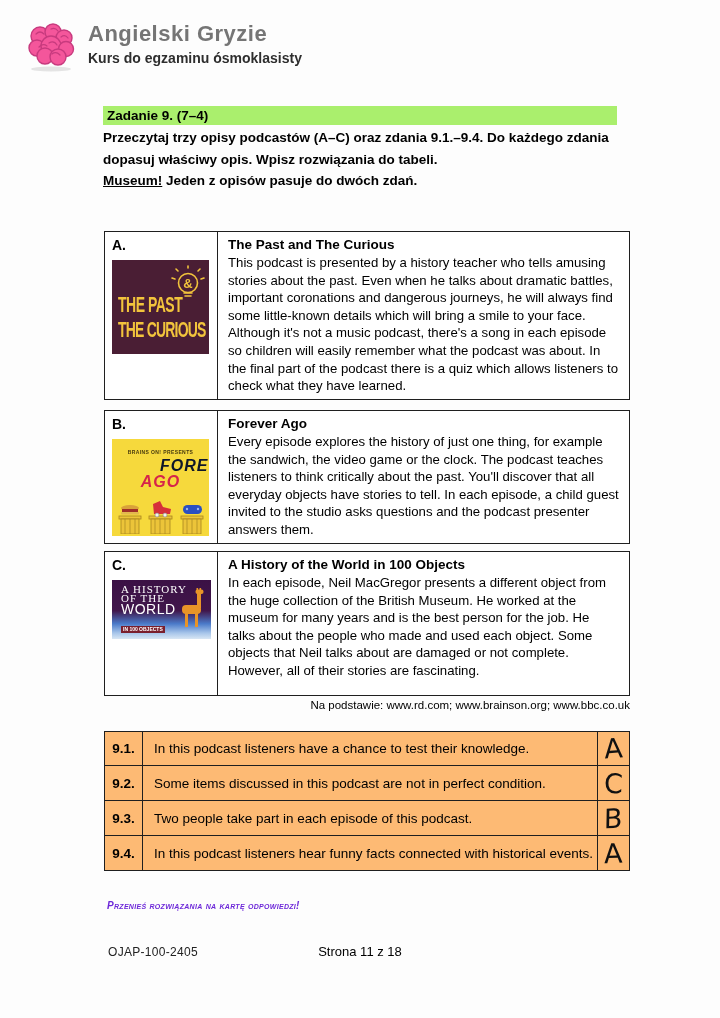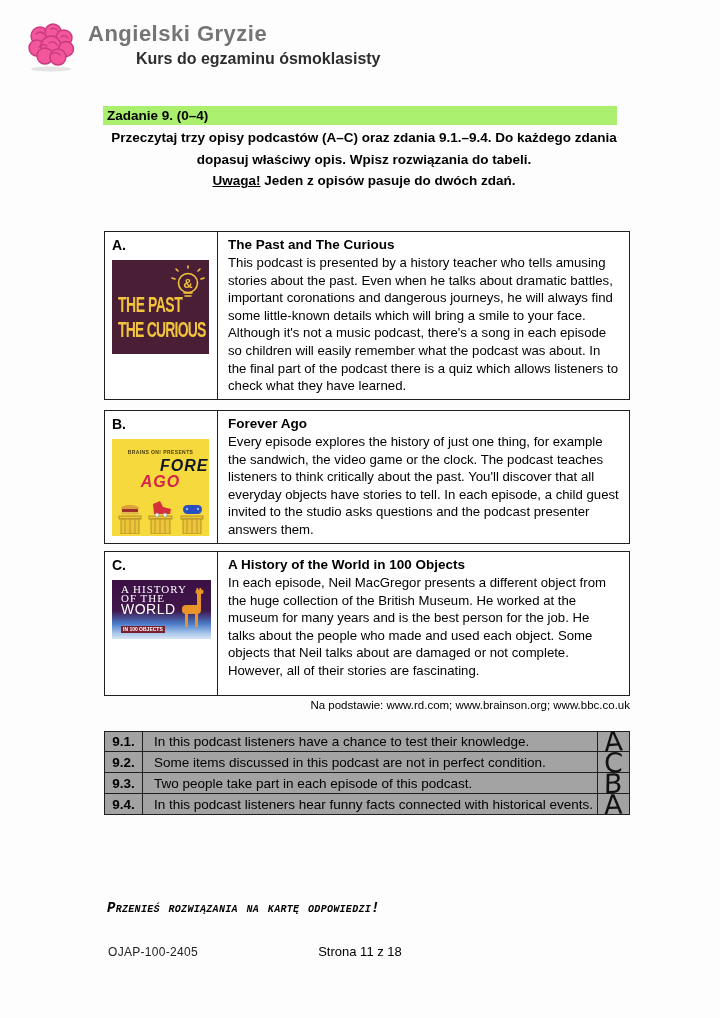--- a/index.html
+++ b/index.html
@@ -3,28 +3,28 @@
 <meta charset="utf-8">
 <style>
   * { margin:0; padding:0; box-sizing:border-box; }
   body { width:720px; height:1018px; background:#ffffff; font-family:"Liberation Sans", sans-serif; color:#000; }
   .page { position:relative; width:720px; height:1018px; background:#fdfdfd; overflow:hidden; }
 
   
   .brand { position:absolute; top:21px; left:24px; display:flex; align-items:flex-start; }
   .brain-wrap { width:56px; margin-right:8px; text-align:center; }
   .brand-text .brand-title { font-size:22px; font-weight:bold; color:#757575; letter-spacing:0.5px; }
-  .brand-text .brand-sub { font-size:16px; font-weight:bold; color:#2e2e2e; margin-top:3px;margin-left:48px; }
+  .brand-text .brand-sub { font-size:14px; font-weight:bold; color:#2e2e2e; margin-top:3px; }
 
   
   .task-header { position:absolute; left:103px; top:106px; width:514px; background:#aaef6d;
     font-size:13.5px; font-weight:bold; padding:2px 4px; }
 
   .instructions { position:absolute; left:103px; top:127px; width:522px;
-    font-size:13.5px; font-weight:bold; line-height:21.5px;text-align:center; }
+    font-size:13.5px; font-weight:bold; line-height:21.5px; }
   .instructions .uwaga { text-decoration:underline; }
 
   .main-title { position:absolute; left:103px; top:198px; width:524px; text-align:center;
     font-size:14px; letter-spacing:0.3px;margin-top:38px; }
 
   
   .pbox { position:absolute; left:104px; width:526px; border:1.5px solid #1f1f1f; display:flex; background:#fff; }
   .pbox-a { top:231px; height:169px; }
   .pbox-b { top:410px; height:134px; }
   .pbox-c { top:551px; height:145px; }
@@ -55,34 +55,34 @@
   .artC .ctext { position:absolute; left:9px; top:5px; color:#fff; }
   .artC .c1, .artC .c2 { font-family:"Liberation Serif", serif; font-size:11px; letter-spacing:1px; line-height:8.5px; }
   .artC .c3 { font-size:14px; font-weight:normal; letter-spacing:0.5px; line-height:15px; }
   .artC .c4 { font-size:5px; font-weight:bold; color:#fff; background:#7a1f2d; display:inline-block; padding:0 2px; line-height:7px; }
   .artC svg { position:absolute; right:5px; top:8px; }
 
   .source-line { position:absolute; left:104px; top:699px; width:526px; text-align:right; font-size:11.5px; }
 
   
   .qtable { position:absolute; left:104px; top:731px; width:526px; }
-  .qrow { display:flex; height:21px; border:1.5px solid #1f1f1f; border-top:none; background:#a3a3a3; }
+  .qrow { display:flex; height:35px; border:1.5px solid #1f1f1f; border-top:none; background:#fdba74; }
   .qrow:first-child { border-top:1.5px solid #1f1f1f; }
   .qnum { width:38px; border-right:1.5px solid #1f1f1f; display:flex; align-items:center; justify-content:center;
     font-size:13.5px; font-weight:bold; }
   .qtext { flex:1; display:flex; align-items:center; padding-left:11px; font-size:13.5px; }
   .qans { width:32px; border-left:1.5px solid #1f1f1f; display:flex; align-items:center; justify-content:center; overflow:visible; }
   .hand { font-family:"DejaVu Sans", sans-serif; font-size:27px; color:#111; line-height:27px; }
   .qrow:nth-child(1) .hand { transform:rotate(-4deg); }
   .qrow:nth-child(2) .hand { transform:rotate(2deg); }
   .qrow:nth-child(3) .hand { transform:rotate(-3deg) skewX(-4deg); }
   .qrow:nth-child(4) .hand { transform:rotate(-2deg); }
 
-  .transfer-note { position:absolute; left:107px; top:900px; font-size:14px; font-weight:bold; font-style:italic;
-    font-variant:small-caps; color:#000000; letter-spacing:0.3px;font-family:Liberation Mono, monospace; }
+  .transfer-note { position:absolute; left:107px; top:900px; font-size:10px; font-weight:bold; font-style:italic;
+    font-variant:small-caps; color:#6d28d9; letter-spacing:0.3px; }
 
   .footer-code { position:absolute; left:108px; top:945px; font-size:12px; color:#222; letter-spacing:0.3px; }
   .footer-page { position:absolute; left:0; top:944px; width:720px; text-align:center; font-size:13px; }
 </style>
 </head>
 <body>
 
 <div class="page">
 
   <div class="brand">
@@ -108,25 +108,25 @@
           <path d="M27 33 q4 -3 8 1"></path>
         </g>
       </svg>
     </div>
     <div class="brand-text">
       <div class="brand-title">Angielski Gryzie</div>
       <div class="brand-sub">Kurs do egzaminu ósmoklasisty</div>
     </div>
   </div>
 
-  <div class="task-header">Zadanie 9. (0–4)</div>
+  <div class="task-header">Zadanie 9. (7–4)</div>
 
   <div class="instructions">
     <span>Przeczytaj trzy opisy podcastów (A–C) oraz zdania 9.1.–9.4. Do każdego zdania dopasuj właściwy opis. Wpisz rozwiązania do tabeli.</span><br>
-    <span class="uwaga">Uwaga!</span><span> Jeden z opisów pasuje do dwóch zdań.</span>
+    <span class="uwaga">Museum!</span><span> Jeden z opisów pasuje do dwóch zdań.</span>
   </div>
 
   <div class="main-title">HISTORY PODCASTS YOU'LL LOVE</div>
 
   <div class="pbox pbox-a">
     <div class="pbox-left">
       <div class="pbox-label">A.</div>
       <div class="artA">
         <span class="l1">THE PAST</span>
         <span class="l2">THE CURIOUS</span>

